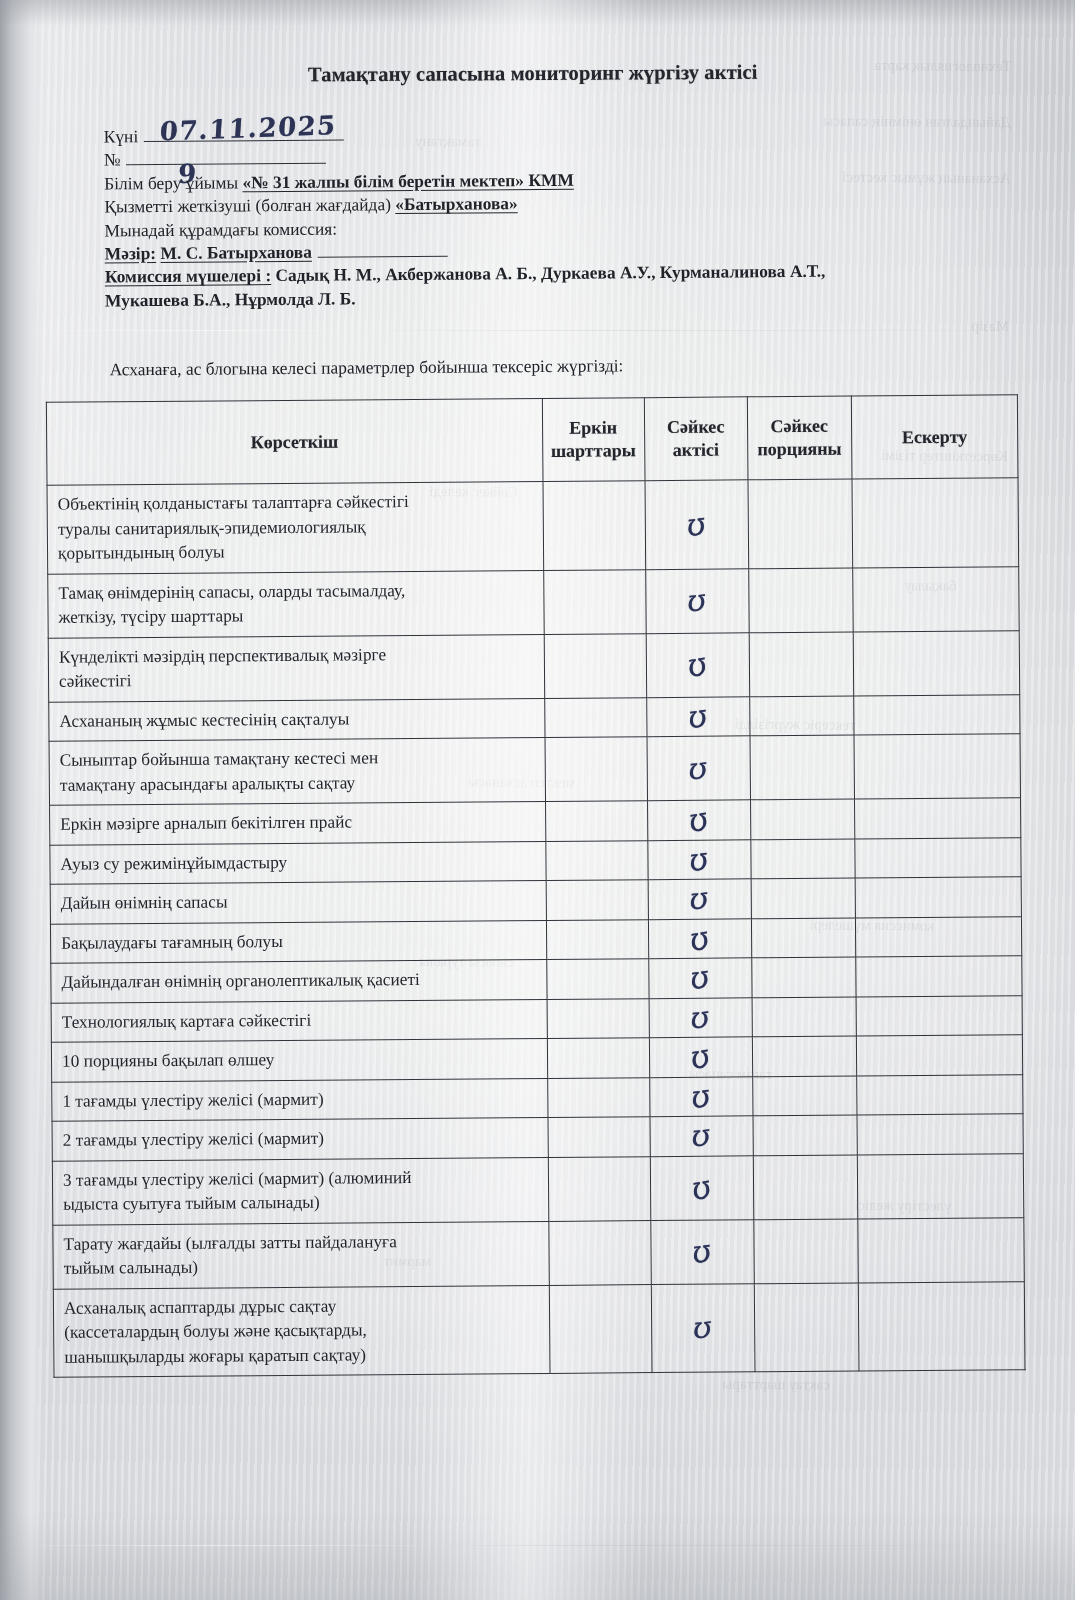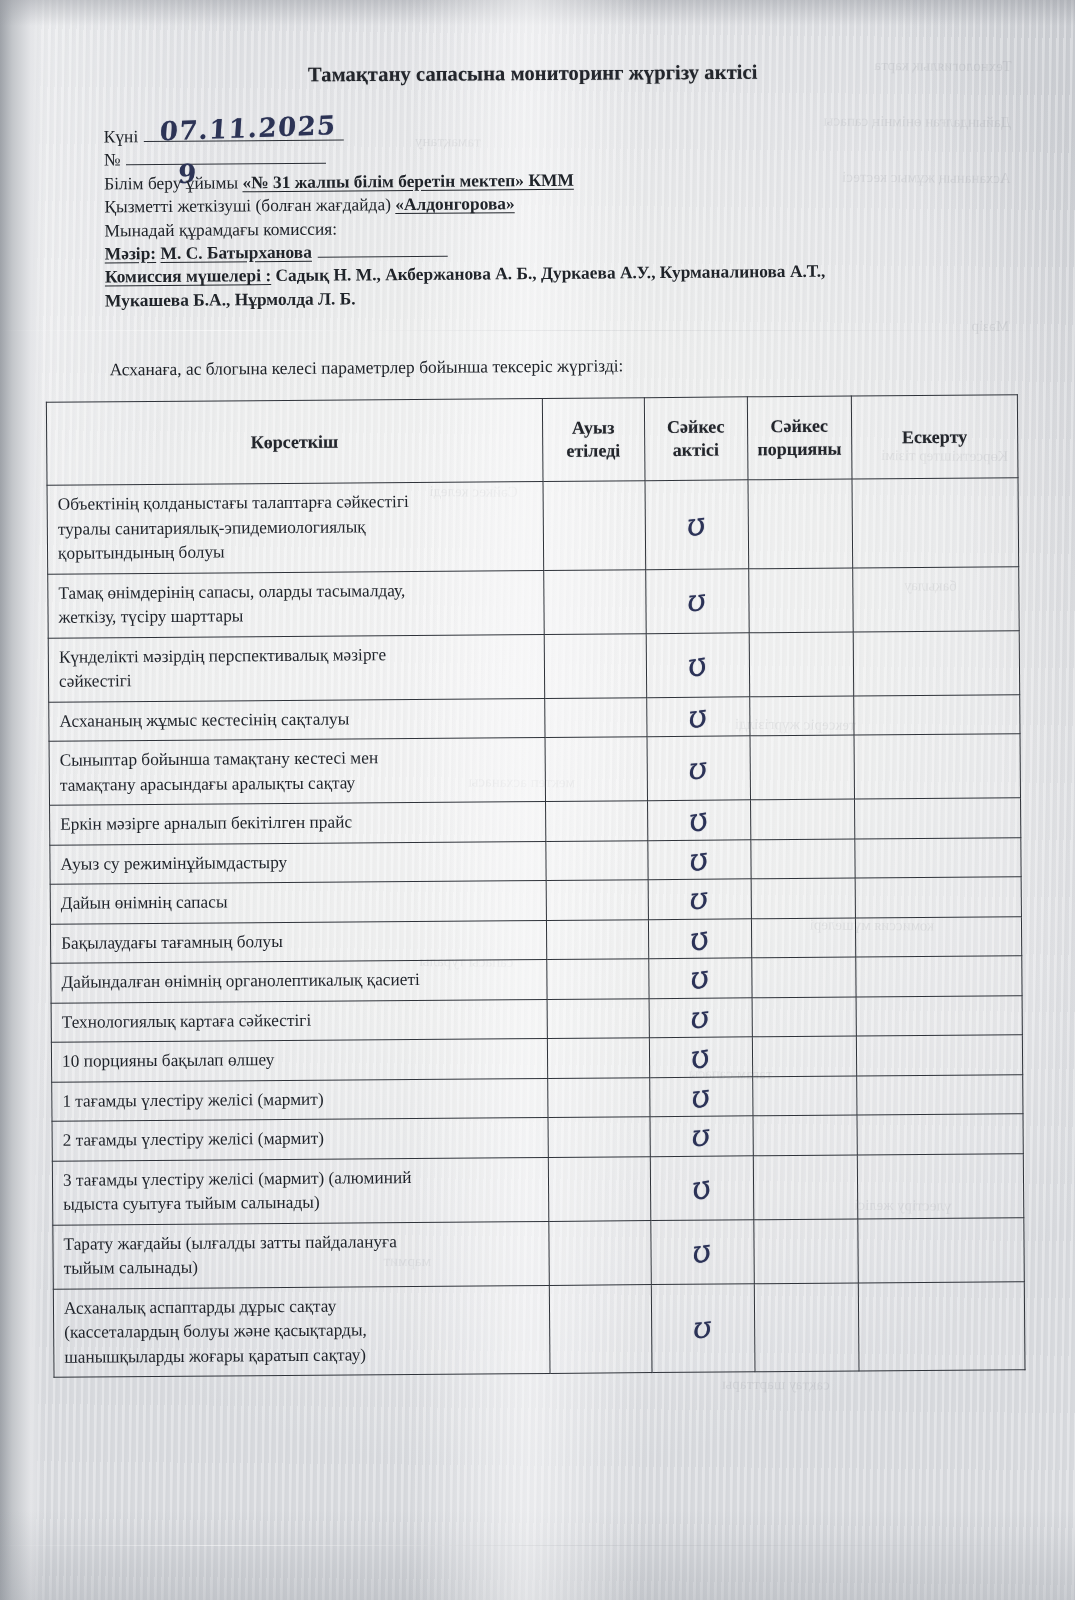--- a/index.html
+++ b/index.html
@@ -267,21 +267,21 @@
       <span class="hand hand-no">9</span>
     </div>
 
     <div class="head-line">
       <span class="lbl">Білім беру ұйымы</span>
       <span class="u b">«№ 31 жалпы білім беретін мектеп» КММ</span>
     </div>
 
     <div class="head-line">
       <span class="lbl">Қызметті жеткізуші (болған жағдайда)</span>
-      <span class="u b">«Алдонгорова»</span>
+      <span class="u b">«Батырханова»</span>
     </div>
 
     <div class="head-line">Мынадай құрамдағы комиссия:</div>
 
     <div class="head-line">
       <span class="u b">Мәзір:</span>
       <span class="u b">М. С. Батырханова</span>
       <span class="rule" style="width:130px"></span>
     </div>
 
@@ -303,22 +303,22 @@
           <col class="c-yes">
           <col class="c-no">
           <col class="c-note">
       </colgroup>
       <thead>
         <tr id="hdr-row">
             <th>
               <div>Көрсеткіш</div>
             </th>
             <th>
-              <div>Ауыз</div>
-              <div>етіледі</div>
+              <div>Еркін</div>
+              <div>шарттары</div>
             </th>
             <th>
               <div>Сәйкес</div>
               <div>актісі</div>
             </th>
             <th>
               <div>Сәйкес</div>
               <div>порцияны</div>
             </th>
             <th>

